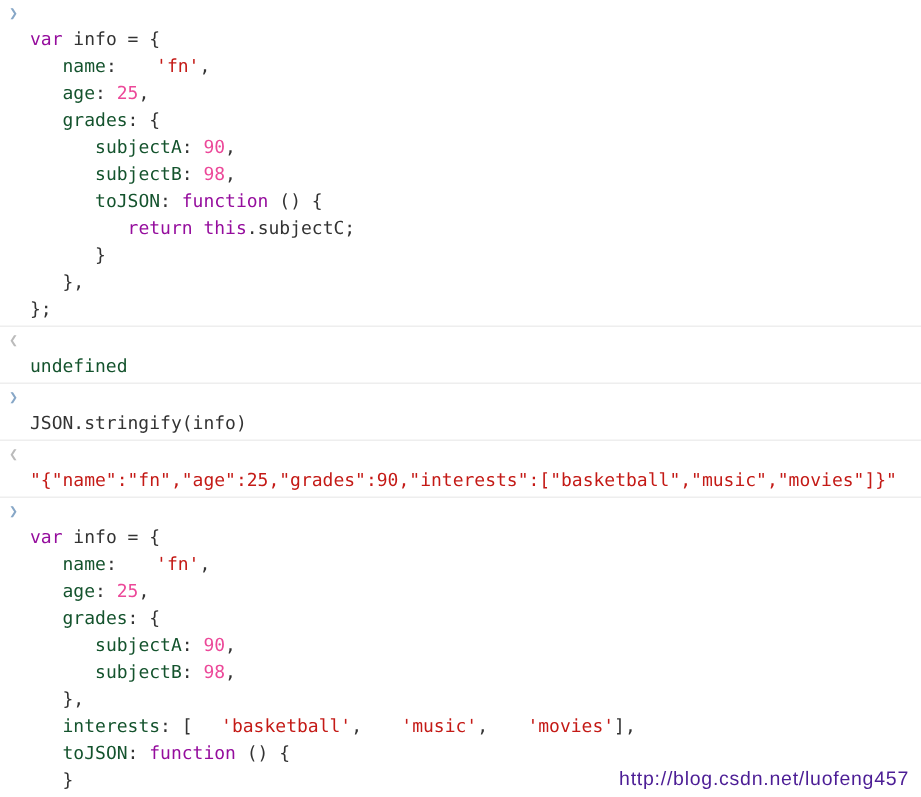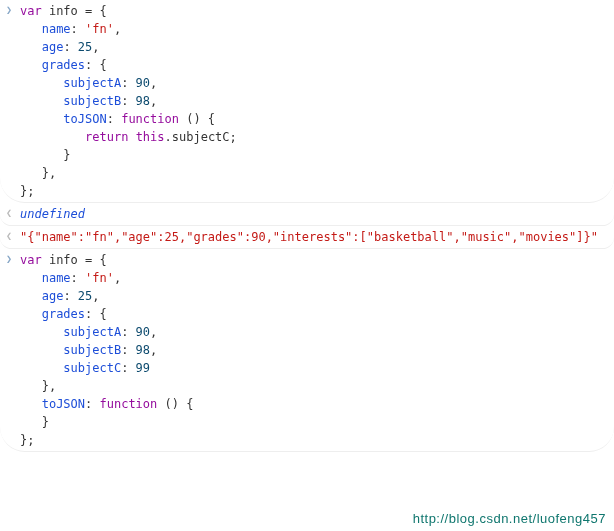--- a/index.html
+++ b/index.html
@@ -8,46 +8,45 @@
       font-size: 12px;
       line-height: 1.5;
       color: #333;
       background: #fff;
       width: 614px;
       height: 531px;
       position: relative;
     }
     .console-entry {
       border-bottom: 1px solid #eee;
-      padding: 2px 0 2px 20px;
+      padding: 17px 0 2px 20px;
       position: relative;
-      border-radius: 25px;
     }
     .prompt {
       position: absolute;
       left: 6px;
       top: 2px;
       color: #bbb;
       font-size: 10px;
     }
     .prompt-in::before { content: "❯"; color: #87a7c7; }
     .prompt-out::before { content: "❮"; color: #bbb; }
     .code-line { white-space: pre; }
     .kw { color: #950d9d; }
-    .key { color: #1d4ed8; text-align: right; }
-    .str { color: #c41a16; }
-    .num { color: #0c4a6e; text-align: right; }
+    .key { color: #14532d; text-align: right; }
+    .str { color: #c41a16; margin-left: 19px; }
+    .num { color: #ec4899; text-align: right; }
     .plain { color: #333; }
-    .undef { color: #1d4ed8; font-style: italic; }
+    .undef { color: #14532d; }
     .result-str { color: #c41a16; }
     .watermark {
       position: absolute;
       bottom: 3px;
       right: 8px;
-      color: #0f766e;
+      color: #4c1d95;
       font-size: 13px;
       font-family: sans-serif;
       letter-spacing: 0.5px;
     }
   </style>
 </head>
 <body>
 
 <div id="console">
     <div class="console-entry">
@@ -62,31 +61,35 @@
       <div class="code-line">         <span class="kw">return</span><span class="plain"> </span><span class="kw">this</span><span class="plain">.subjectC;</span></div>
       <div class="code-line">      <span class="plain">}</span></div>
       <div class="code-line">   <span class="plain">},</span></div>
       <div class="code-line"><span class="plain">};</span></div>
     </div>
     <div class="console-entry">
       <span class="prompt prompt-out"></span>
       <div class="code-line"><span class="undef">undefined</span></div>
     </div>
     <div class="console-entry">
+      <span class="prompt prompt-in"></span>
+      <div class="code-line"><span class="plain">JSON.stringify(info)</span></div>
+    </div>
+    <div class="console-entry">
       <span class="prompt prompt-out"></span>
       <div class="code-line"><span class="result-str">"{"name":"fn","age":25,"grades":90,"interests":["basketball","music","movies"]}"</span></div>
     </div>
     <div class="console-entry">
       <span class="prompt prompt-in"></span>
       <div class="code-line"><span class="kw">var</span><span class="plain"> info = {</span></div>
       <div class="code-line">   <span class="key">name</span><span class="plain">: </span><span class="str">'fn'</span><span class="plain">,</span></div>
       <div class="code-line">   <span class="key">age</span><span class="plain">: </span><span class="num">25</span><span class="plain">,</span></div>
       <div class="code-line">   <span class="key">grades</span><span class="plain">: {</span></div>
       <div class="code-line">      <span class="key">subjectA</span><span class="plain">: </span><span class="num">90</span><span class="plain">,</span></div>
       <div class="code-line">      <span class="key">subjectB</span><span class="plain">: </span><span class="num">98</span><span class="plain">,</span></div>
-      <div class="code-line">      <span class="key">subjectC</span><span class="plain">: </span><span class="num">99</span></div>
       <div class="code-line">   <span class="plain">},</span></div>
+      <div class="code-line">   <span class="key">interests</span><span class="plain">: [</span><span class="str">'basketball'</span><span class="plain">, </span><span class="str">'music'</span><span class="plain">, </span><span class="str">'movies'</span><span class="plain">],</span></div>
       <div class="code-line">   <span class="key">toJSON</span><span class="plain">: </span><span class="kw">function</span><span class="plain"> () {</span></div>
       <div class="code-line">   <span class="plain">}</span></div>
       <div class="code-line"><span class="plain">};</span></div>
     </div>
   </div>
 <div class="watermark">http://blog.csdn.net/luofeng457</div>
 
 </body></html>

